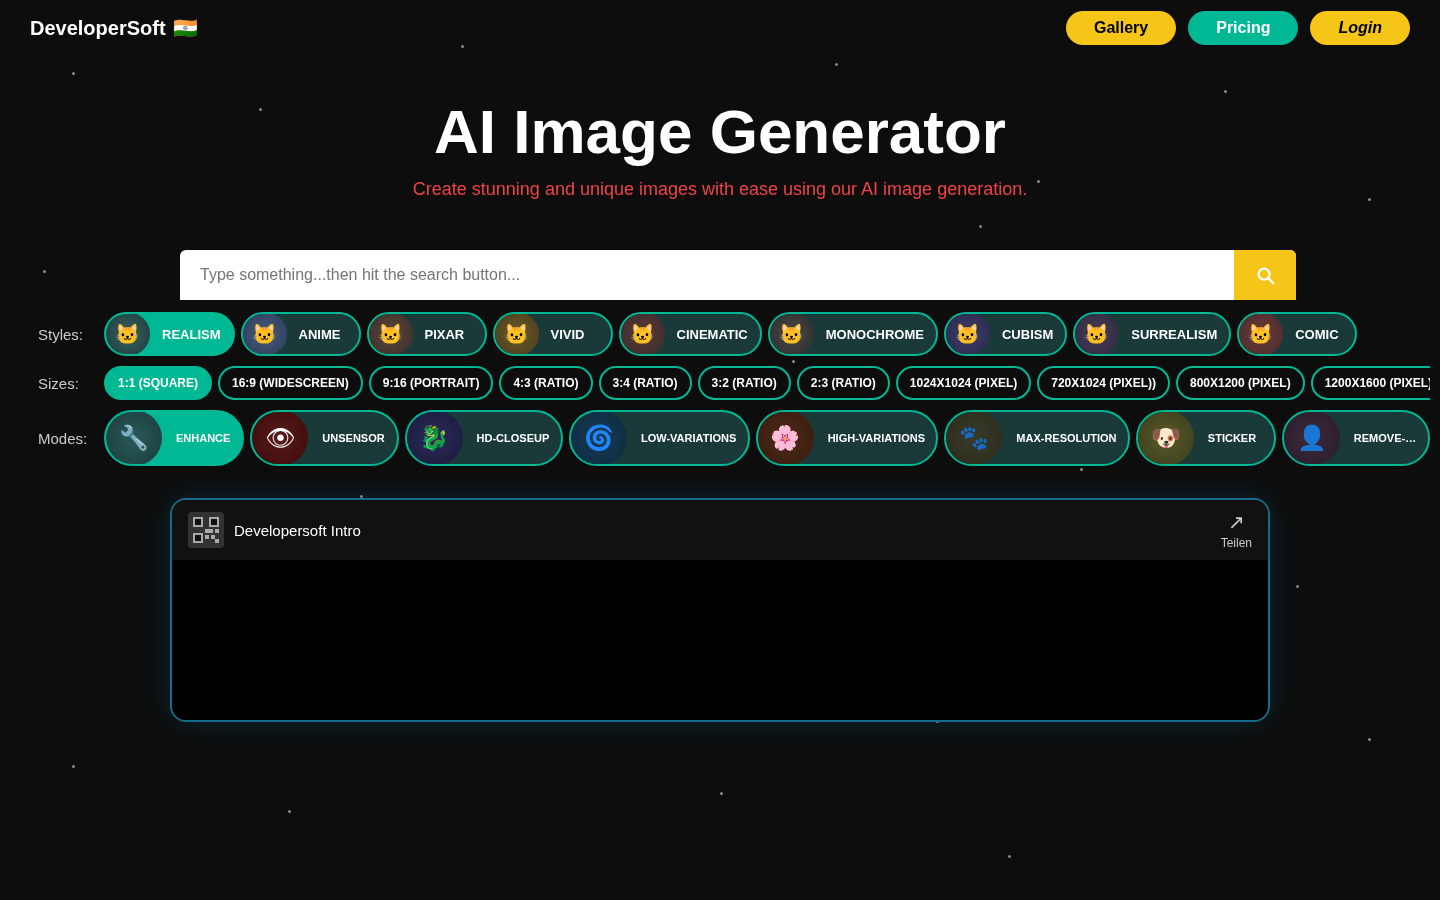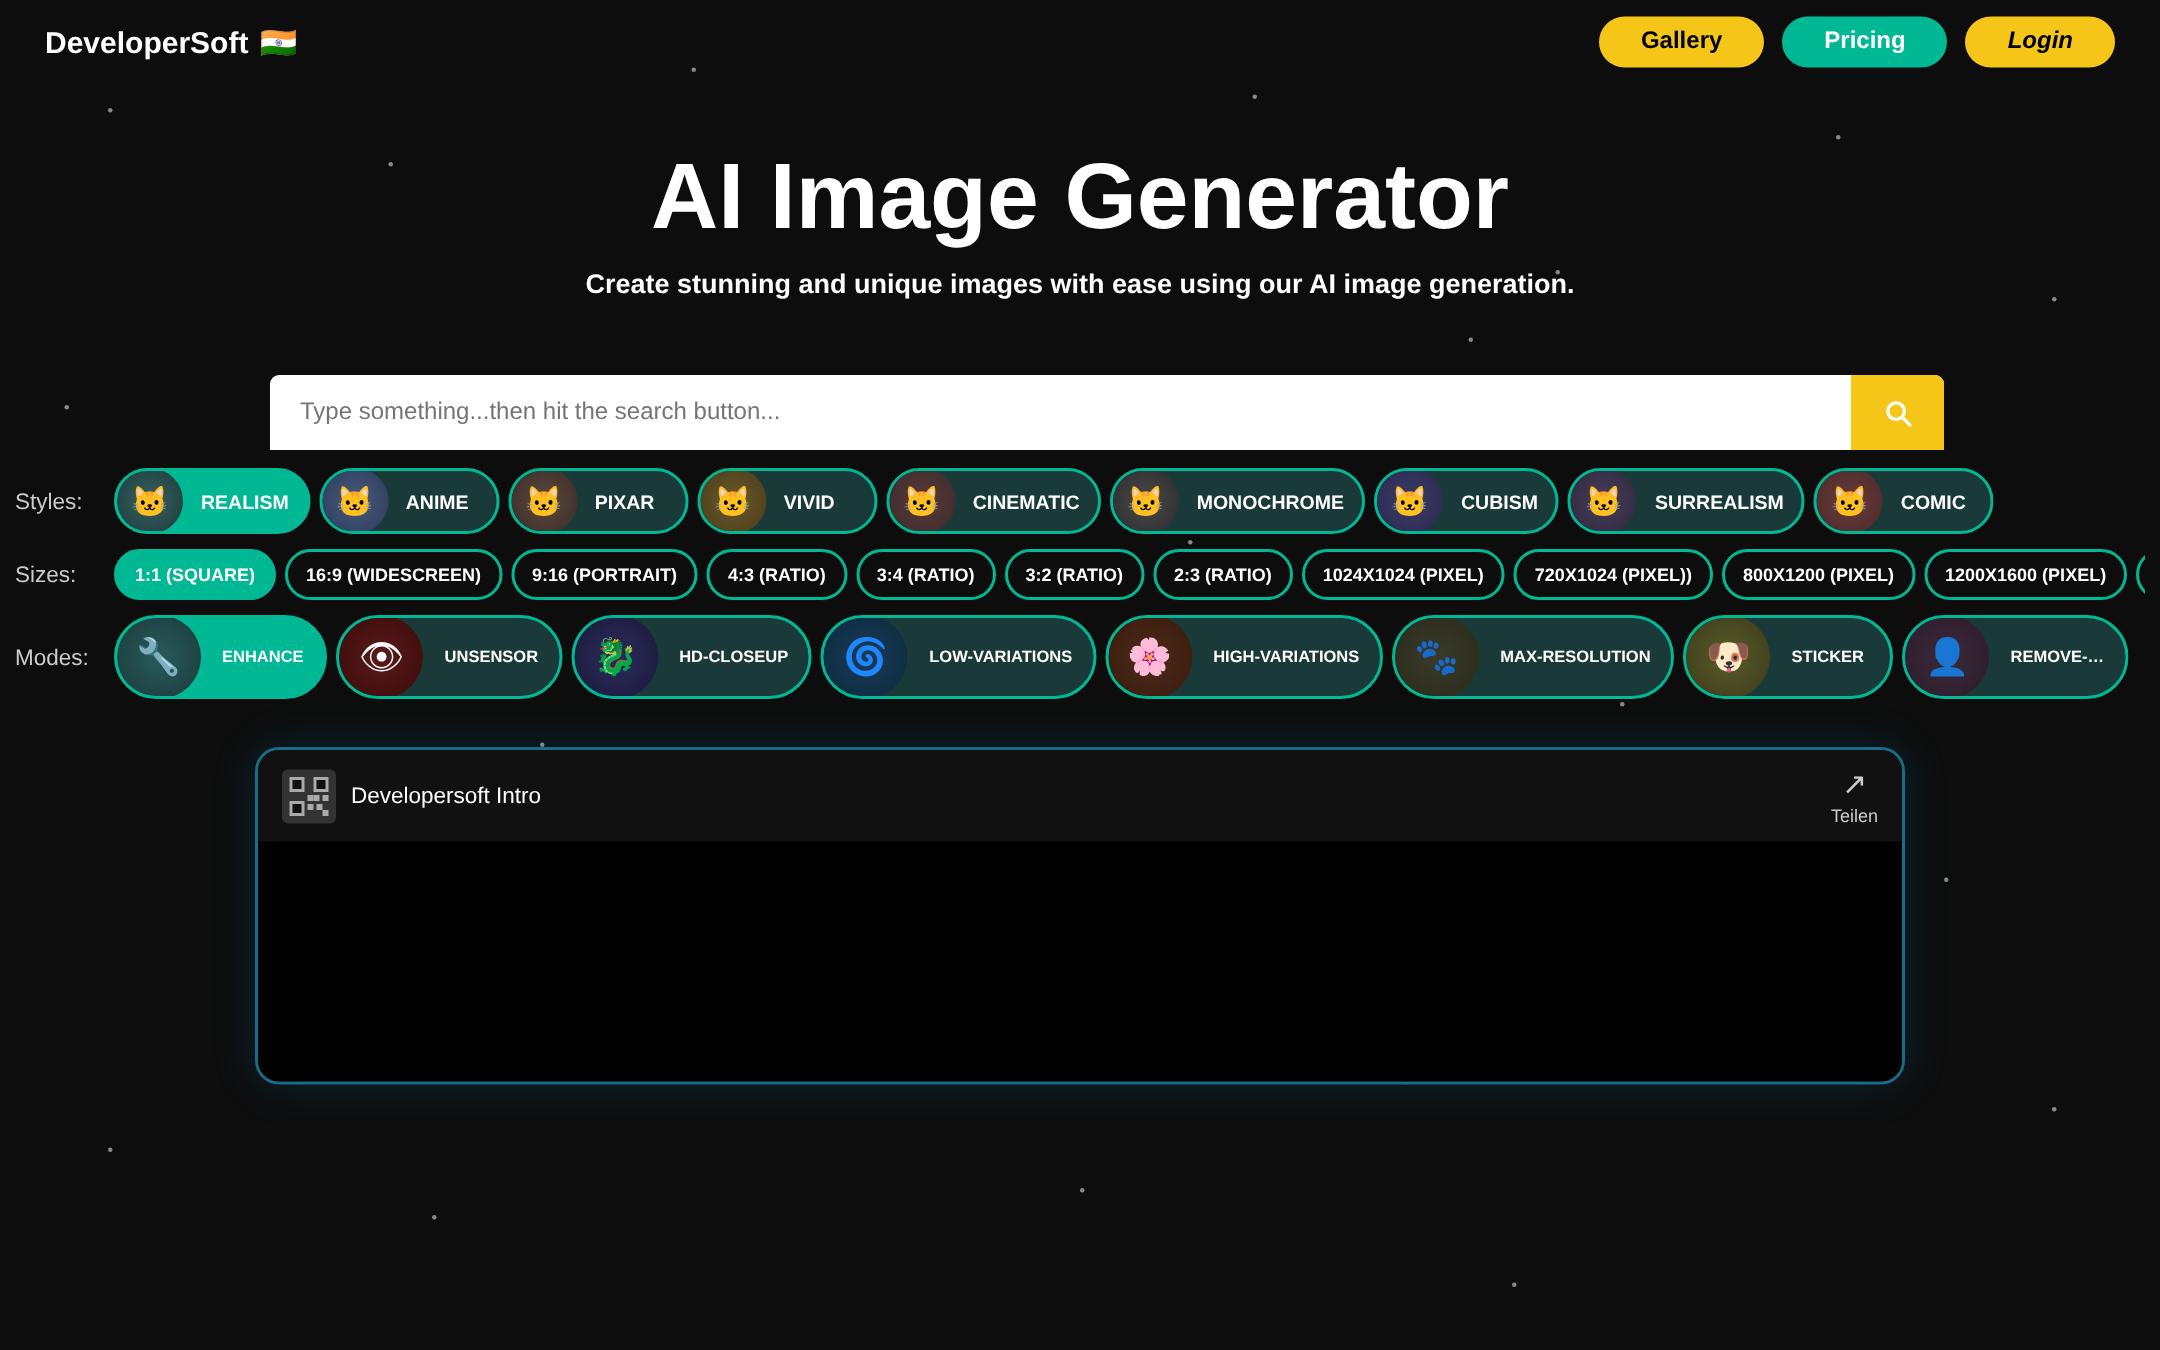--- a/index.html
+++ b/index.html
@@ -95,23 +95,22 @@
       padding: 40px 20px 20px;
     }
     .hero-title {
       font-size: 62px;
       font-weight: 700;
       color: #fff;
       margin-bottom: 12px;
     }
     .hero-subtitle {
       font-size: 18px;
-      color: #ffffff;
+      color: #ef4444;
       margin-bottom: 30px;
-      font-weight: bold;
     }
 
     
     .search-container {
       position: relative;
       z-index: 5;
       display: flex;
       justify-content: center;
       margin-bottom: 0;
     }
@@ -161,20 +160,21 @@
     .options-section {
       position: relative;
       z-index: 5;
       padding: 12px 10px 6px;
     }
     .option-row {
       display: flex;
       align-items: center;
       margin-bottom: 10px;
       gap: 8px;
+      margin-left: 28px;
     }
     .option-label {
       font-size: 15px;
       color: #ccc;
       min-width: 58px;
       font-weight: 500;
     }
     .option-chips {
       display: flex;
       gap: 6px;

